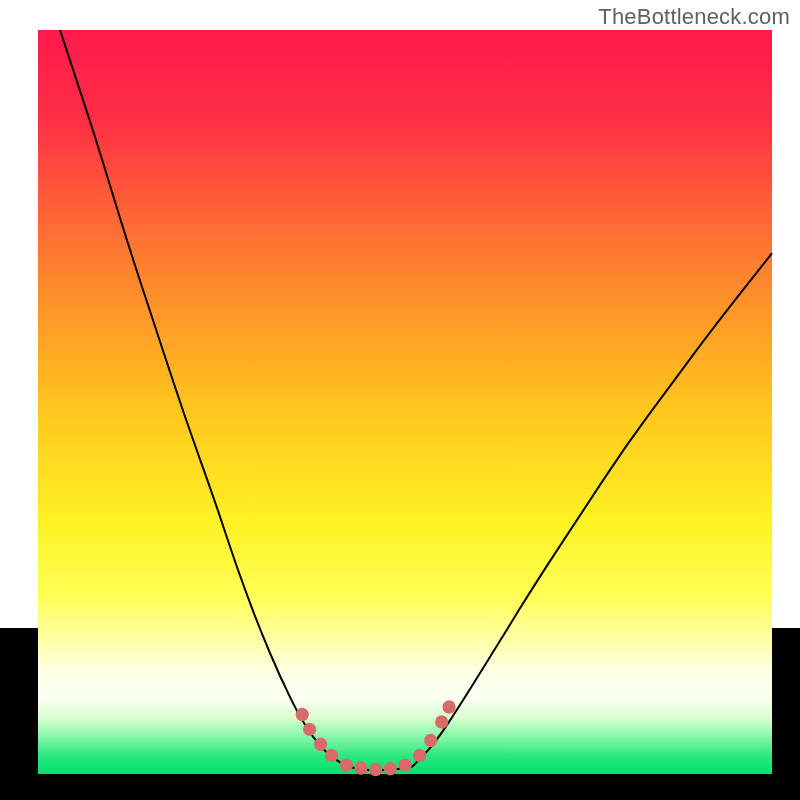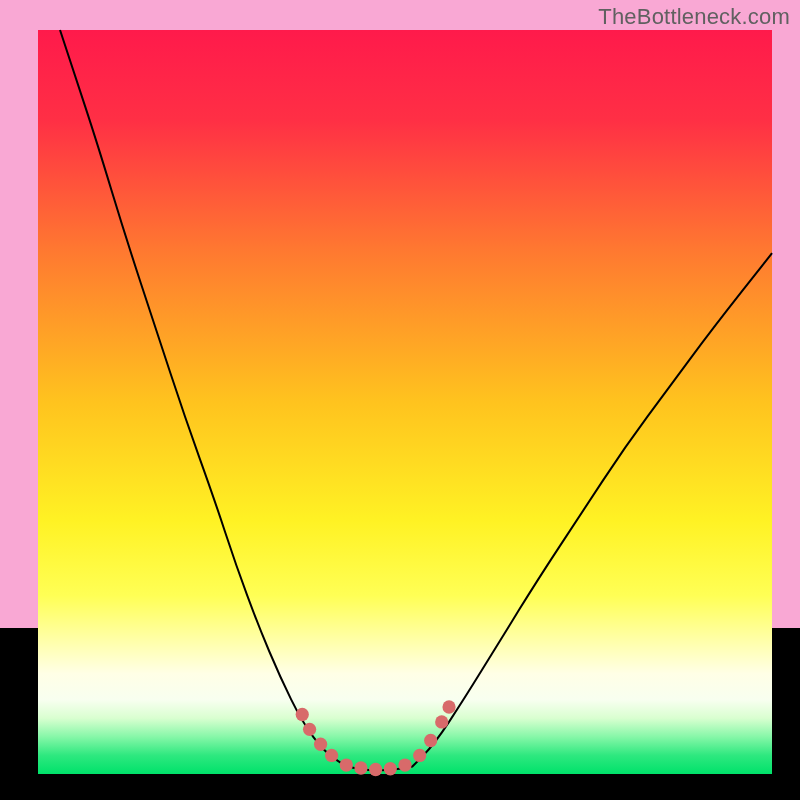--- a/index.html
+++ b/index.html
@@ -8,21 +8,21 @@
     width: 800px;
     height: 800px;
     background: #000;
     overflow: hidden;
     font-family: Arial, Helvetica, sans-serif;
   }
   .frame {
     position: relative;
     width: 800px;
     height: 628px;
-    background: #f9a8d4;
+    background: #ffffff;
   }
   .watermark {
     position: absolute;
     top: 4px;
     right: 10px;
     color: #606060;
     font-size: 22px;
     font-weight: 500;
     letter-spacing: 0.2px;
     z-index: 10;

